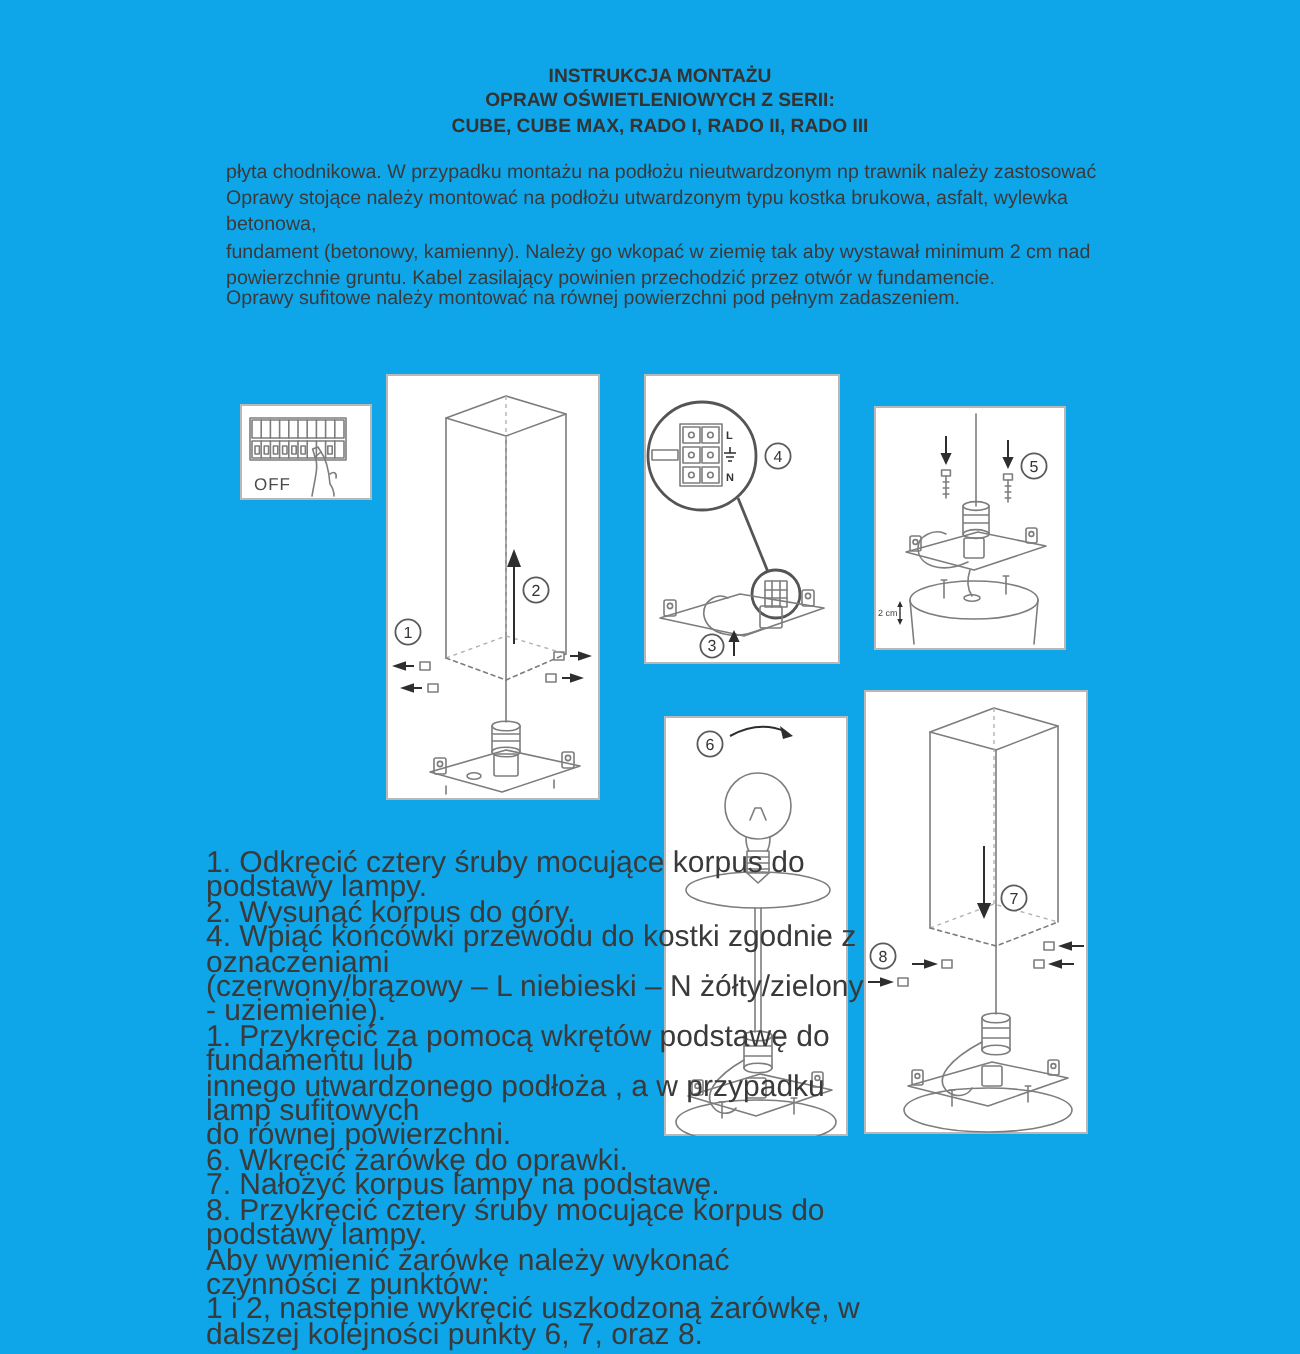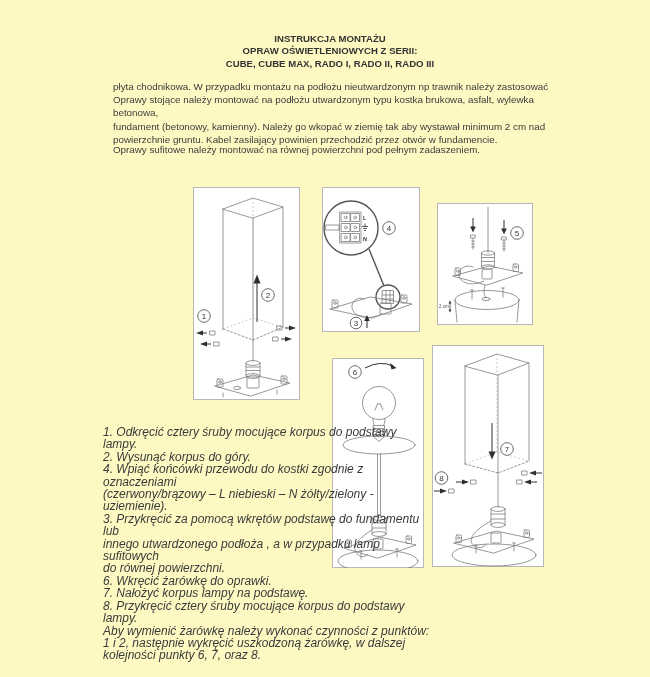--- a/index.html
+++ b/index.html
@@ -1,25 +1,25 @@
 <!DOCTYPE html>
 <html><head>
 <meta charset="utf-8">
 <style>
   html,body{margin:0;padding:0;background:#fff;}
   .doc{
-    position:relative;width:650px;height:677px;background:#fef9c3;overflow:hidden;
+    position:relative;width:650px;height:677px;background:#0ea5e9;overflow:hidden;
     font-family:"Liberation Sans",sans-serif;color:#383838;
   }
   .title{position:absolute;left:0;top:33px;width:660px;text-align:center;
     font-size:9.6px;line-height:12.3px;font-weight:600;color:#333;}
   .para{position:absolute;left:113px;width:445px;font-size:9.8px;line-height:13.2px;color:#3a3a3a;}
   .p1{top:80px;}
   .p2{top:143px;}
-  .steps{position:absolute;left:103px;top:426px;width:330px;font-size:12px;line-height:12.4px;color:#3a3a3a;font-style:italic;}
+  .steps{position:absolute;left:103px;top:426px;width:330px;font-size:15px;line-height:12.4px;color:#3a3a3a;}
   .panel{position:absolute;}
   
   svg{display:block;overflow:hidden;}
   .pborder{fill:#fff;stroke:#b8b8b8;stroke-width:1;}
   .ln{fill:none;stroke:#7d7d7d;stroke-width:.8;stroke-linecap:round;stroke-linejoin:round;}
   .lnb{fill:none;stroke:#555;stroke-width:1.4;}
   .dash{stroke-dasharray:2 2;}
   .lt{fill:none;stroke:#b3b3b3;stroke-width:.7;stroke-dasharray:2 2;}
   .arw{stroke:#2e2e2e;stroke-width:1;fill:none;}
   .ah{fill:#2e2e2e;stroke:none;}
@@ -41,20 +41,39 @@
   </div>
 
   <div class="para p1">
     <div>płyta chodnikowa. W przypadku montażu na podłożu nieutwardzonym np trawnik należy zastosować</div>
     <div>Oprawy stojące należy montować na podłożu utwardzonym typu kostka brukowa, asfalt, wylewka betonowa,</div>
     <div>fundament (betonowy, kamienny). Należy go wkopać w ziemię tak aby wystawał minimum 2 cm nad</div>
     <div>powierzchnie gruntu. Kabel zasilający powinien przechodzić przez otwór w fundamencie.</div>
   </div>
   <div class="para p2">Oprawy sufitowe należy montować na równej powierzchni pod pełnym zadaszeniem.</div>
 
+  <div class="panel" style="left:120px;top:202px;">
+    <svg width="66" height="48" viewBox="0 0 66 48">
+      <rect class="pborder" x="0.5" y="0.5" width="65" height="47"></rect>
+      <g>
+        <rect class="ln" x="5" y="7" width="48" height="21"></rect>
+        <rect class="ln" x="6" y="8" width="46" height="9"></rect>
+        <path class="ln" d="M10.6 8v9 M15.2 8v9 M19.8 8v9 M24.4 8v9 M29 8v9 M33.6 8v9 M38.2 8v9 M42.8 8v9 M47.4 8v9"></path>
+        <rect class="ln" x="6" y="18.5" width="46" height="8.5"></rect>
+        <path class="ln" d="M10.6 18.5v8.5 M15.2 18.5v8.5 M19.8 18.5v8.5 M24.4 18.5v8.5 M29 18.5v8.5 M33.6 18.5v8.5 M38.2 18.5v8.5 M42.8 18.5v8.5 M47.4 18.5v8.5"></path>
+        <path class="ln" d="M7.5 21h2.2v4H7.5z M12.1 21h2.2v4h-2.2z M16.7 21h2.2v4h-2.2z M21.3 21h2.2v4h-2.2z M25.9 21h2.2v4h-2.2z M30.5 21h2.2v4h-2.2z M43.9 21h2.2v4h-2.2z"></path>
+      </g>
+      <g>
+        <path class="ln" d="M36 46 C37.5 37 39.5 31 37.5 26.5 L40.5 24 C43.5 28 44.5 34 45 40 C46.5 42 47 44 47 46"></path>
+        <path class="ln" d="M37.5 26.5 L36.3 22.5 L39 21.5 L40.5 24"></path>
+        <path class="ln" d="M45 35 C47 33.5 48.5 34.5 48 37"></path>
+      </g>
+      <text class="off" x="7" y="43">OFF</text>
+    </svg>
+  </div>
 
   <div class="panel" style="left:193px;top:187px;">
     <svg width="107" height="213" viewBox="0 0 107 213">
       <rect class="pborder" x="0.5" y="0.5" width="106" height="212"></rect>
       <g>
         <path class="ln" d="M30 22 L60 11 L90 20 L60 31 Z"></path>
         <path class="ln" d="M30 22 V142 M60 31 V153 M90 20 V140"></path>
         <path class="lt" d="M60 11 V131 M30 142 L60 131 L90 140"></path>
         <path class="ln dash" d="M30 142 L60 153 L90 140"></path>
       </g>
@@ -294,21 +313,21 @@
         <path class="ln" d="M44 200 v8 M42.6 200 h2.8 M82 198 v8 M80.6 198 h2.8"></path>
       </g>
     </svg>
   </div>
 
   <div class="steps">
     <div>1. Odkręcić cztery śruby mocujące korpus do podstawy lampy.</div>
     <div>2. Wysunąć korpus do góry.</div>
     <div>4. Wpiąć końcówki przewodu do kostki zgodnie z oznaczeniami</div>
     <div>(czerwony/brązowy – L niebieski – N żółty/zielony - uziemienie).</div>
-    <div>3. Przykręcić za pomocą wkrętów podstawę do fundamentu lub</div>
+    <div>1. Przykręcić za pomocą wkrętów podstawę do fundamentu lub</div>
     <div>innego utwardzonego podłoża , a w przypadku lamp sufitowych</div>
     <div>do równej powierzchni.</div>
     <div>6. Wkręcić żarówkę do oprawki.</div>
     <div>7. Nałożyć korpus lampy na podstawę.</div>
     <div>8. Przykręcić cztery śruby mocujące korpus do podstawy lampy.</div>
     <div>Aby wymienić żarówkę należy wykonać czynności z punktów:</div>
     <div>1 i 2, następnie wykręcić uszkodzoną żarówkę, w dalszej kolejności punkty 6, 7, oraz 8.</div>
   </div>
 
 </div>

